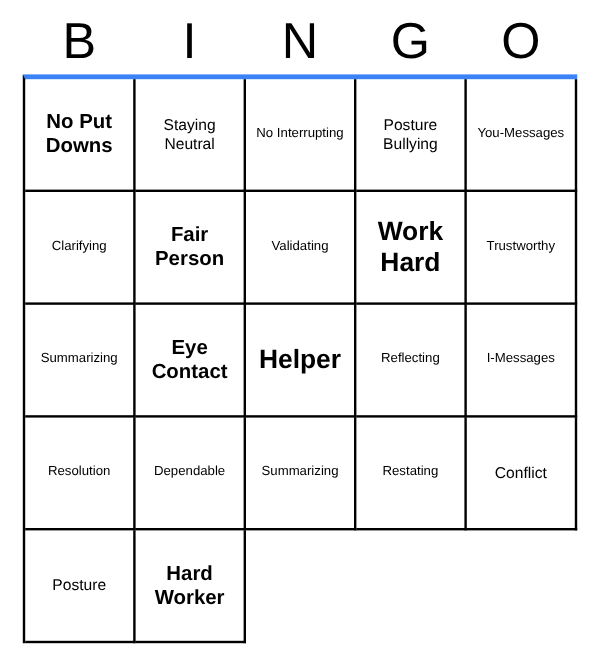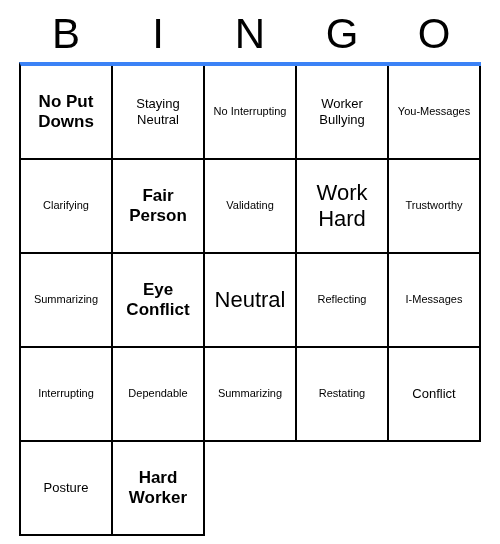--- a/index.html
+++ b/index.html
@@ -40,21 +40,21 @@
       display: flex;
       align-items: center;
       justify-content: center;
       text-align: center;
       padding: 4px;
       font-size: 13px;
       line-height: 1.2;
     }
     .bingo-cell.large {
       font-size: 22px;
-      font-weight: normal;
+      font-weight: bold;
     }
     .bingo-cell.medium {
       font-size: 17px;
       font-weight: bold;
     }
     .bingo-cell.small {
       font-size: 11px;
     }
   </style>
 </head>
@@ -65,32 +65,32 @@
   <span class="bingo-header-letter">I</span>
   <span class="bingo-header-letter">N</span>
   <span class="bingo-header-letter">G</span>
   <span class="bingo-header-letter">O</span>
 </div>
 
 <div class="bingo-grid" id="grid">
 <div class="bingo-cell medium">No Put Downs</div>
     <div class="bingo-cell">Staying Neutral</div>
     <div class="bingo-cell small">No Interrupting</div>
-    <div class="bingo-cell">Worker Bullying</div>
+    <div class="bingo-cell">Posture Bullying</div>
     <div class="bingo-cell small">You-Messages</div>
     <div class="bingo-cell small">Clarifying</div>
     <div class="bingo-cell medium">Fair Person</div>
     <div class="bingo-cell small">Validating</div>
     <div class="bingo-cell large">Work Hard</div>
     <div class="bingo-cell small">Trustworthy</div>
     <div class="bingo-cell small">Summarizing</div>
-    <div class="bingo-cell medium">Eye Conflict</div>
-    <div class="bingo-cell large">Neutral</div>
+    <div class="bingo-cell medium">Eye Contact</div>
+    <div class="bingo-cell large">Helper</div>
     <div class="bingo-cell small">Reflecting</div>
     <div class="bingo-cell small">I-Messages</div>
-    <div class="bingo-cell small">Interrupting</div>
+    <div class="bingo-cell small">Resolution</div>
     <div class="bingo-cell small">Dependable</div>
     <div class="bingo-cell small">Summarizing</div>
     <div class="bingo-cell small">Restating</div>
     <div class="bingo-cell">Conflict</div>
     <div class="bingo-cell">Posture</div>
     <div class="bingo-cell medium">Hard Worker</div>
   </div>
 
 </body></html>

